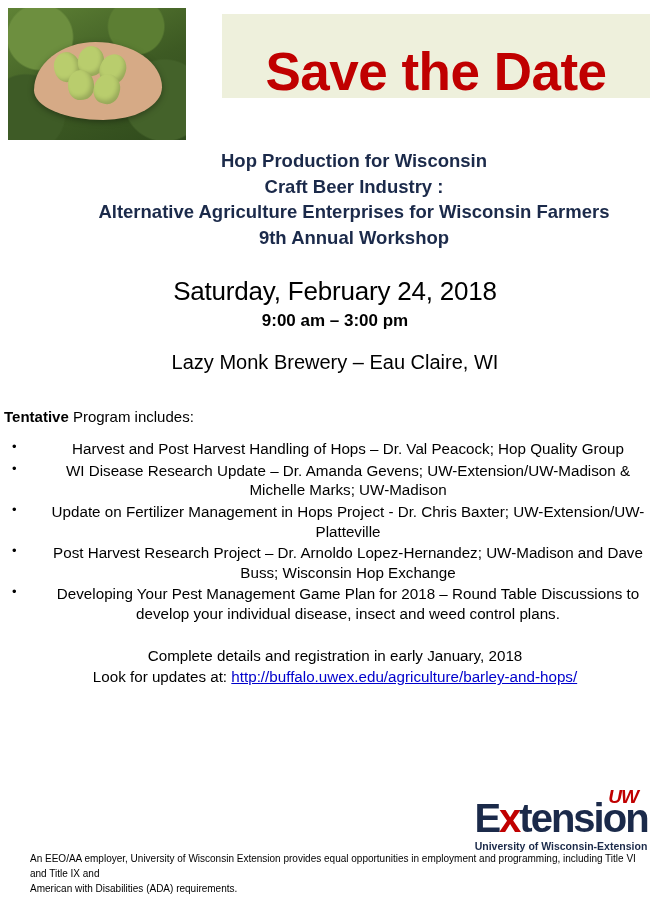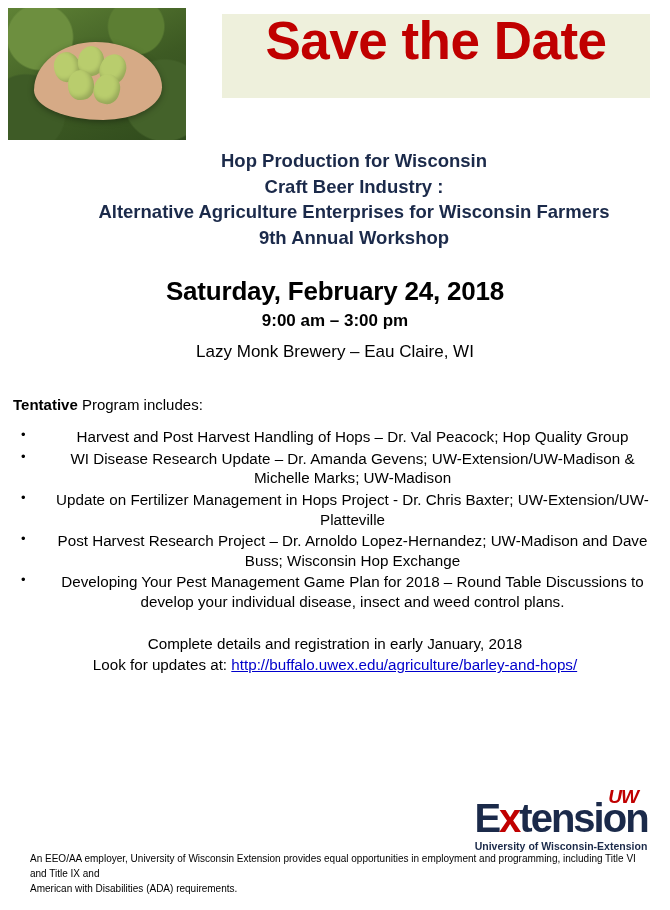--- a/index.html
+++ b/index.html
@@ -65,21 +65,21 @@
   .photo .c5 { left: 86px; top: 66px; transform: rotate(16deg); }
 
   .title-box {
     position: absolute;
     left: 222px;
     top: 14px;
     width: 428px;
     height: 84px;
     background: #eef0dc;
     display: flex;
-    align-items: flex-start;
+    align-items: flex-end;
     justify-content: center;
   }
   .title-box .save-date {
     color: #c00000;
     font-size: 53px;
     font-weight: bold;
     letter-spacing: -0.5px;
     line-height: 1;
   }
 
@@ -94,37 +94,37 @@
     padding-left: 38px;
   }
 
   
   .event {
     margin-top: 26px;
     text-align: center;
   }
   .event .date {
     font-size: 26px;
-    font-weight: bold;
+    font-weight: normal;
     letter-spacing: -0.2px;
   }
   .event .time {
     font-size: 17px;
     font-weight: bold;
     margin-top: 4px;
   }
   .event .venue {
-    font-size: 17px;
-    margin-top: 11px;
+    font-size: 20px;
+    margin-top: 20px;
   }
 
   
   .program {
     margin-top: 34px;
-    padding: 0 12px 0 13px;
+    padding: 0 12px 0 4px;
   }
   .program-head {
     font-size: 15px;
   }
   .program-head b { font-weight: bold; }
 
   ul.items {
     list-style: none;
     margin: 14px 0 0 0;
     padding: 0;

